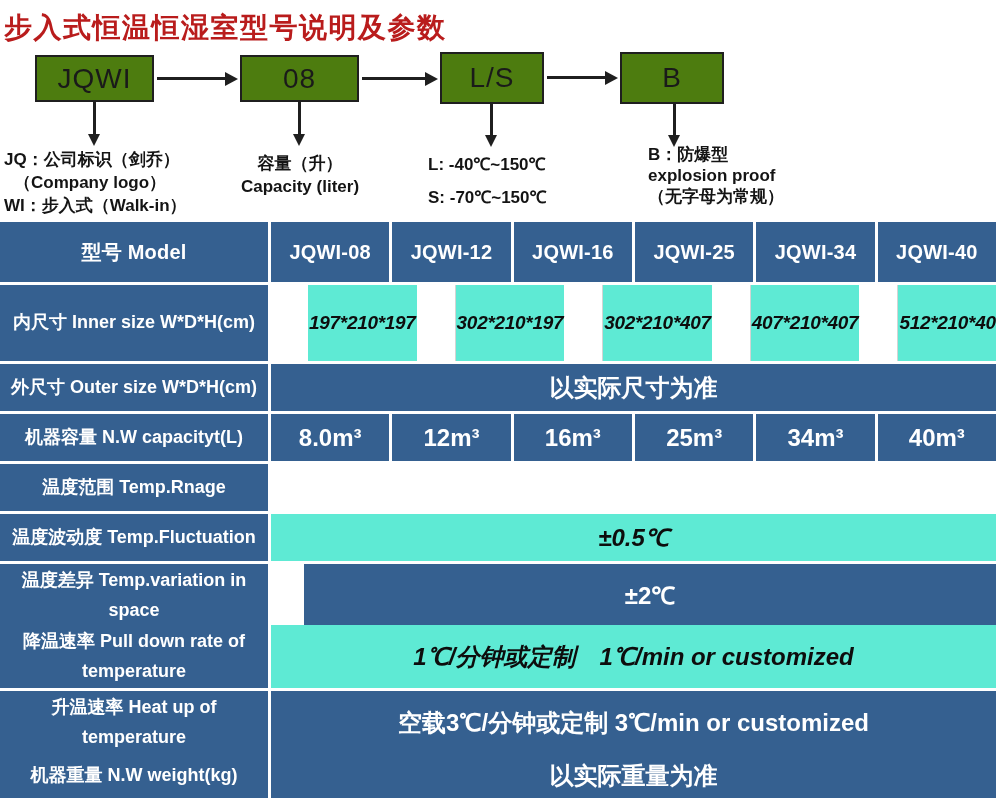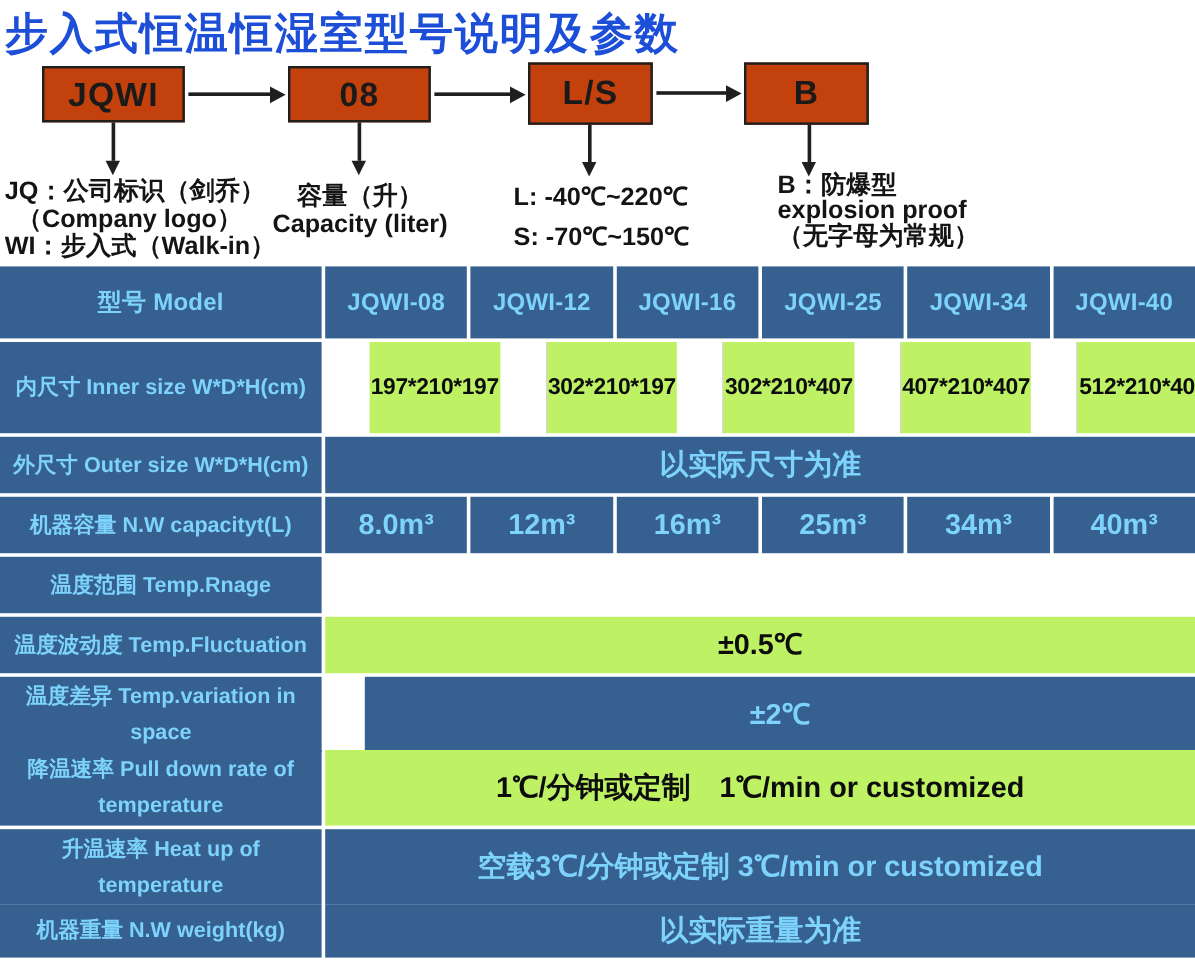--- a/index.html
+++ b/index.html
@@ -3,29 +3,29 @@
 <meta charset="utf-8">
 <style>
   * { box-sizing: border-box; margin: 0; padding: 0; }
   body { background: #fff; }
   .page {
     position: relative; width: 996px; height: 810px; overflow: hidden;
     background: #fff; font-family: "Liberation Sans", sans-serif;
   }
   
   .title {
-    color: #1d4ed8; font-size: 36px; font-weight: bold;
+    color: #b91c1c; font-size: 28px; font-weight: bold;
     padding: 12px 0 0 4px; line-height: 32px; letter-spacing: 1.5px;
   }
   
   .diagram { position: relative; height: 178px; }
   .code-box {
-    position: absolute; border: 2.5px solid #1f1f1f; background: #c2410c;
+    position: absolute; border: 2.5px solid #1f1f1f; background: #4d7c0f;
     display: flex; align-items: center; justify-content: center;
-    font-weight: bold; color: #1a1a1a; font-size: 28px; letter-spacing: 1px;
+    font-weight: normal; color: #1a1a1a; font-size: 28px; letter-spacing: 1px;
   }
   .box-jqwi { left: 35px;  top: 11px; width: 119px; height: 47px; }
   .box-08   { left: 240px; top: 11px; width: 119px; height: 47px; }
   .box-ls   { left: 440px; top: 8px;  width: 104px; height: 52px; }
   .box-b    { left: 620px; top: 8px;  width: 104px; height: 52px; }
   .h-arrow { position: absolute; height: 3px; background: #1f1f1f; }
   .h-arrow::after {
     content: ""; position: absolute; right: -13px; top: -5.5px;
     border-left: 13px solid #1f1f1f; border-top: 7px solid transparent; border-bottom: 7px solid transparent;
   }
@@ -34,43 +34,43 @@
   .h3a { left: 547px; top: 32px; width: 58px; }
   .v-arrow { position: absolute; width: 2.5px; background: #1f1f1f; }
   .v-arrow::after {
     content: ""; position: absolute; bottom: -12px; left: -5.5px;
     border-top: 12px solid #1f1f1f; border-left: 6.5px solid transparent; border-right: 6.5px solid transparent;
   }
   .v1a { left: 93px;  top: 58px; height: 32px; }
   .v2a { left: 298px; top: 58px; height: 32px; }
   .v3a { left: 490px; top: 60px; height: 31px; }
   .v4a { left: 673px; top: 60px; height: 31px; }
-  .note { position: absolute; font-weight: bold; color: #141414; font-size: 21px; }
+  .note { position: absolute; font-weight: bold; color: #141414; font-size: 17px; }
   .note div { white-space: nowrap; }
   .note-company   { left: 4px;   top: 104px; line-height: 23px; }
   .note-company div:nth-child(2) { padding-left: 10px; }
   .note-capacity  { left: 186px; top: 108px; width: 228px; text-align: center; line-height: 23px; }
   .note-range     { left: 428px; top: 104px; line-height: 33px; }
   .note-explosion { left: 648px; top: 100px; line-height: 21px; }
   
   .spec-table { position: absolute; top: 222px; left: 0; width: 996px; }
   .trow {
     display: grid; grid-template-columns: 268px repeat(6, 1fr);
     column-gap: 3px; margin-bottom: 3px;
   }
   .trow-span {
     display: grid; grid-template-columns: 268px 1fr;
     column-gap: 3px; margin-bottom: 3px;
   }
   .cell {
     display: flex; align-items: center; justify-content: center;
     text-align: center; font-weight: bold; padding: 2px 6px; line-height: 1.65;
   }
-  .c-blue  { background: #356090; color: #7dd3fc; }
-  .c-white { background: #bef264; color: #0d0d0d; }
+  .c-blue  { background: #356090; color: #ffffff; }
+  .c-white { background: #5eead4; color: #0d0d0d; font-style: italic; }
   .trow .c-white + .c-white { border-left: 1px solid #d4d4d4; margin-left: -2px; }
   .f-label  { font-size: 18px; }
   .f-head   { font-size: 20px; letter-spacing: 0.2px; }
   .f-inner  { font-size: 19px; letter-spacing: -0.3px; padding: 2px 1px; }
   .f-value  { font-size: 24px; }
   .r-header { height: 60px; }
   .r-inner  { height: 76px; gap: 40px; }
   .r-std    { height: 47px; }
   .r-var    { height: 58px; gap: 36px; }
   .r-pull   { height: 63px; }
@@ -102,21 +102,21 @@
     <div class="note note-company">
       <div>JQ：公司标识（剑乔）</div>
       <div>（Company logo）</div>
       <div>WI：步入式（Walk-in）</div>
     </div>
     <div class="note note-capacity">
       <div>容量（升）</div>
       <div>Capacity (liter)</div>
     </div>
     <div class="note note-range">
-      <div>L: -40℃~220℃</div>
+      <div>L: -40℃~150℃</div>
       <div>S: -70℃~150℃</div>
     </div>
     <div class="note note-explosion">
       <div>B：防爆型</div>
       <div>explosion proof</div>
       <div>（无字母为常规）</div>
     </div>
   </div>
 
   <div class="spec-table">

